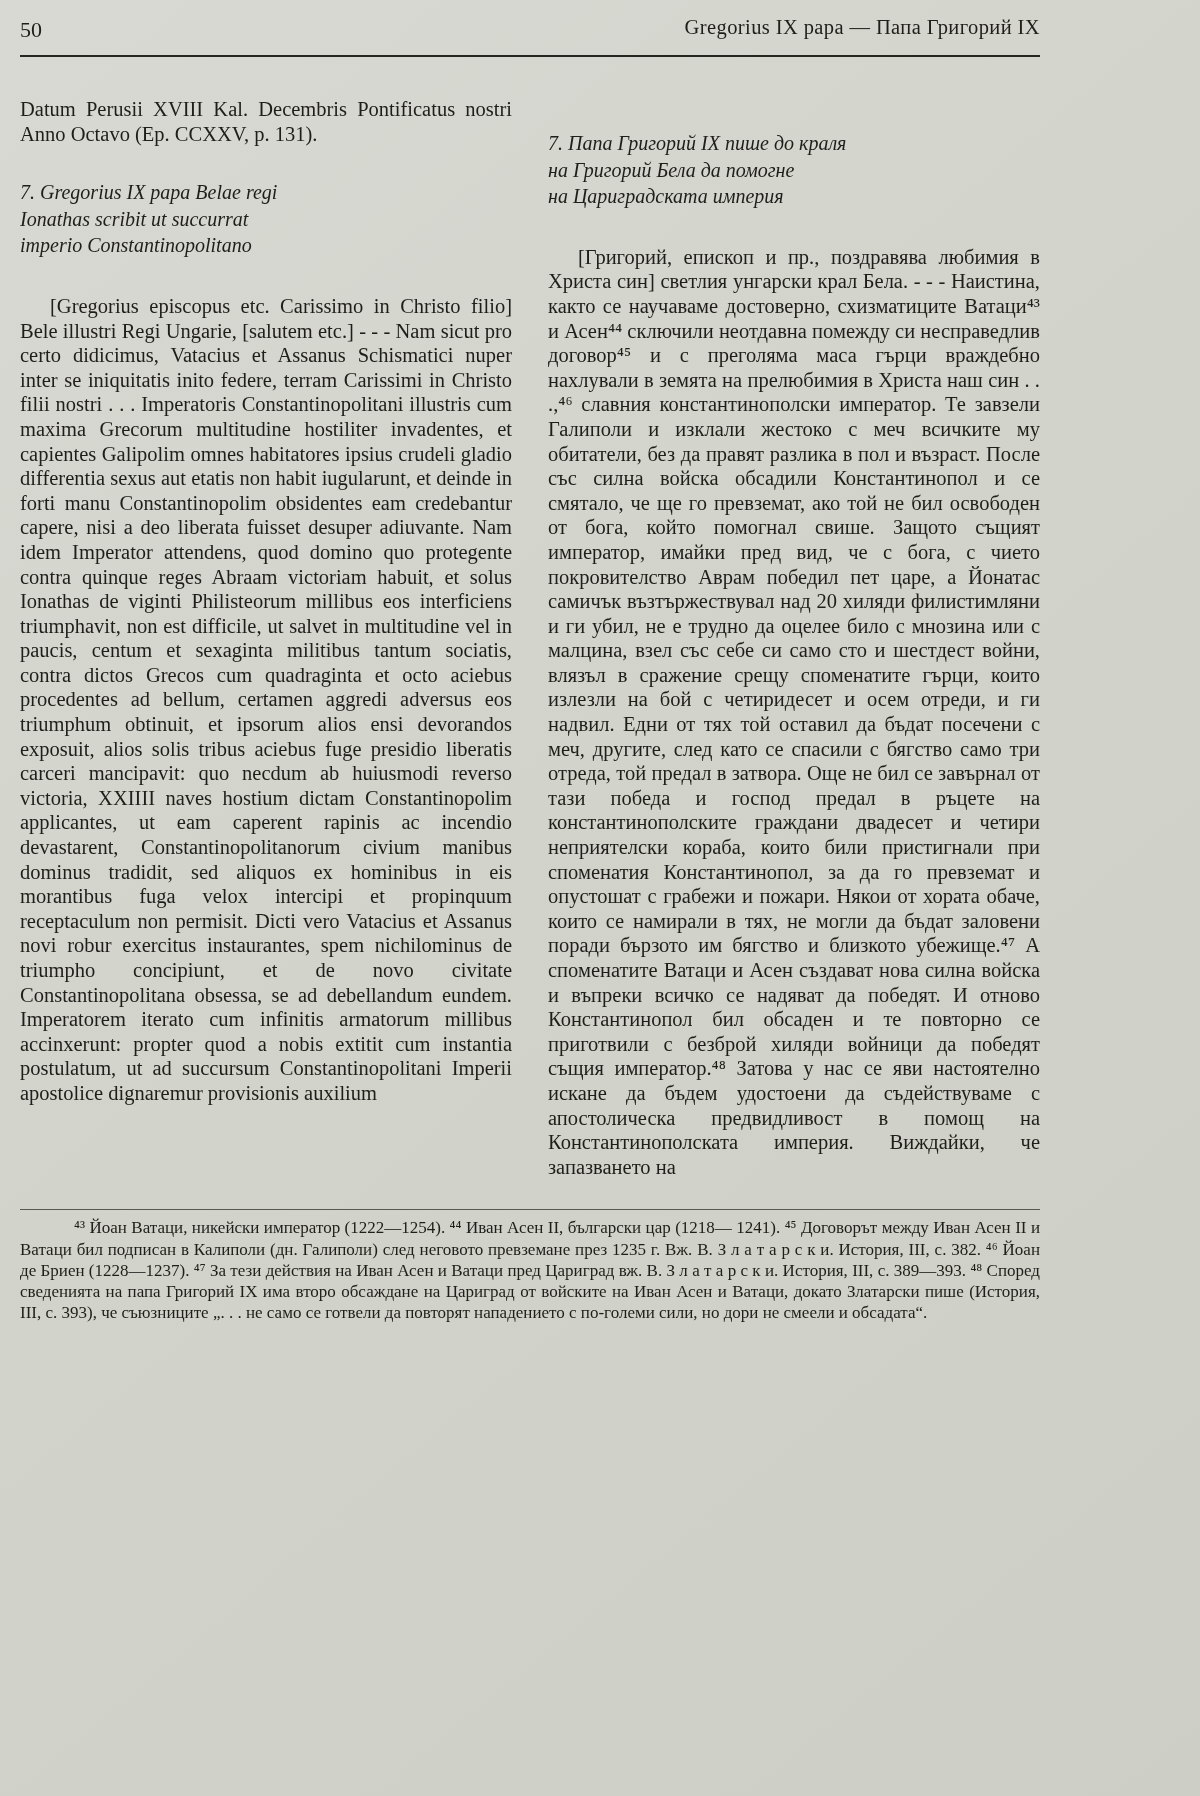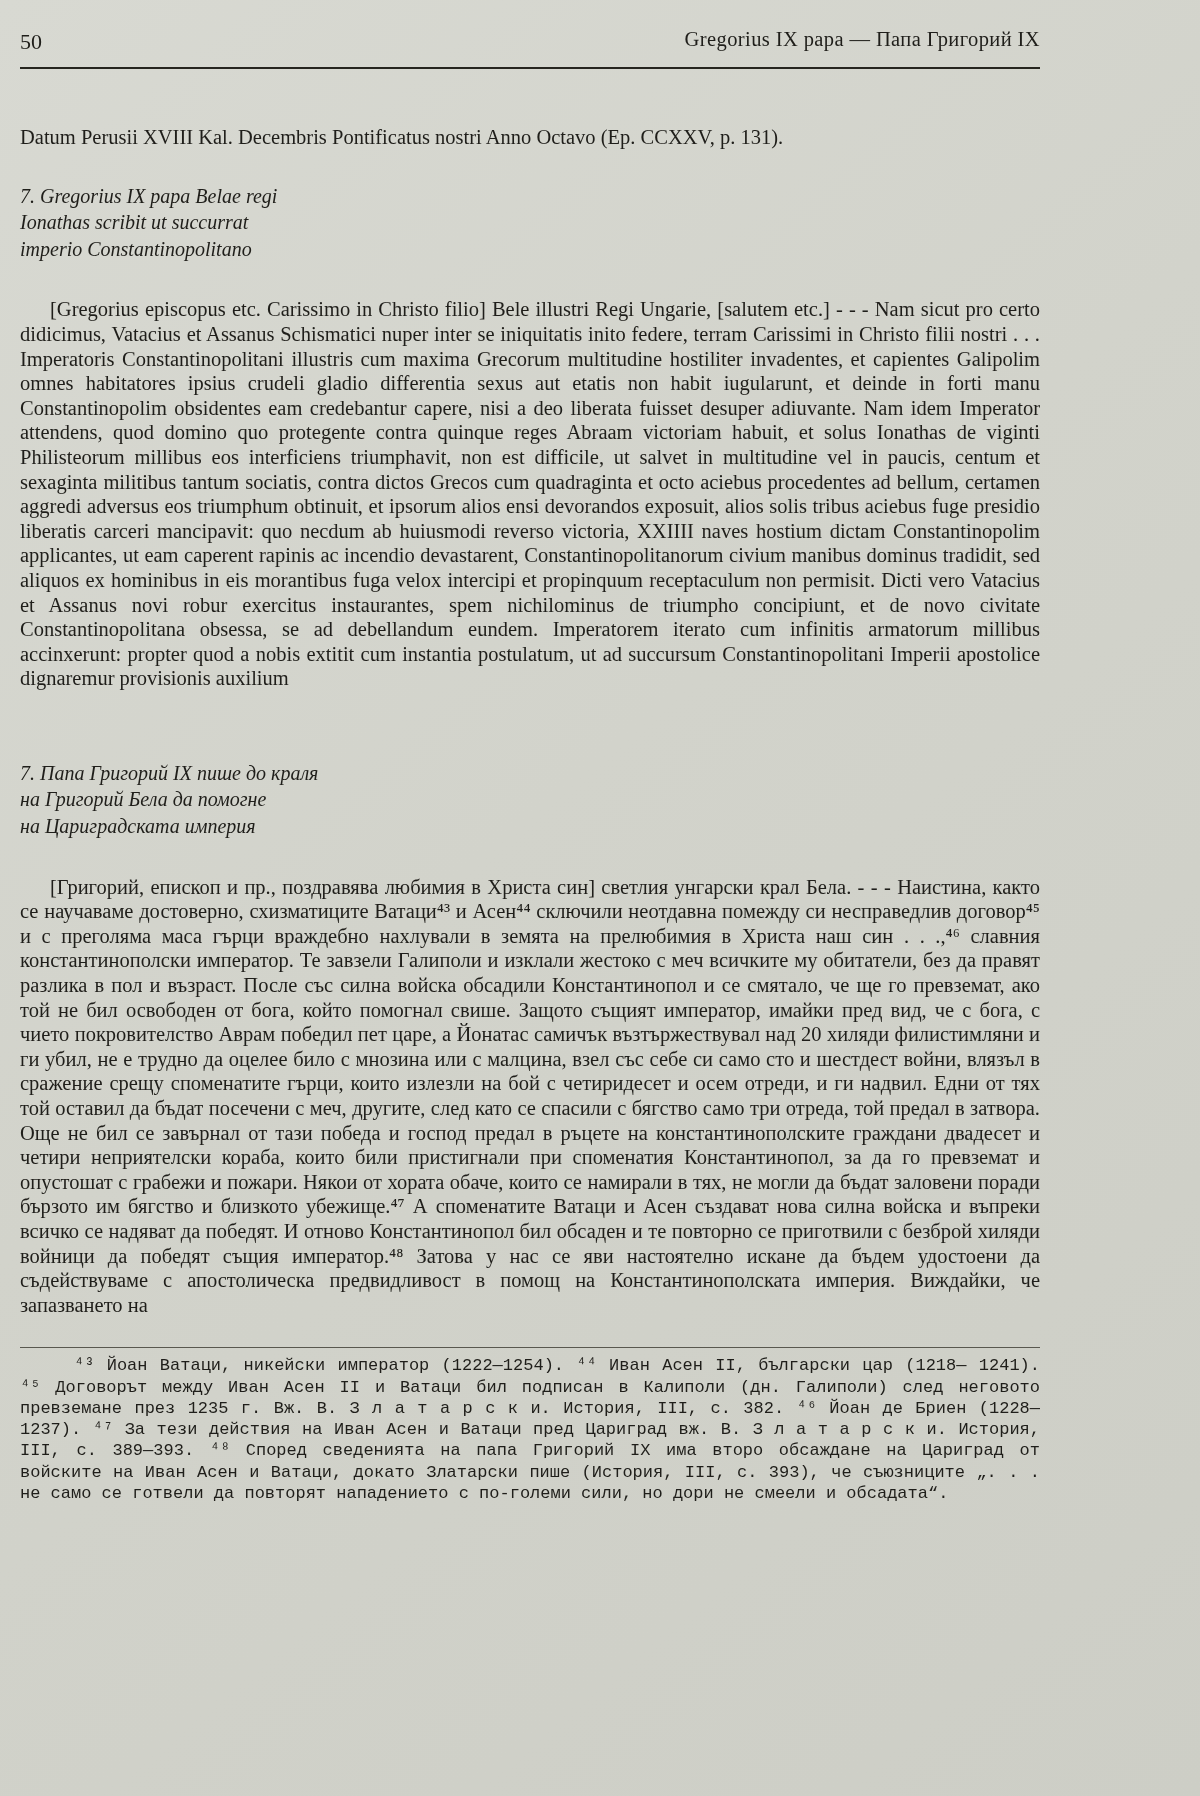--- a/index.html
+++ b/index.html
@@ -8,21 +8,21 @@
     width: 1200px;
     height: 1796px;
     overflow: hidden;
     background: linear-gradient(140deg, var(--paper_light, #d8d9d2) 0%, var(--paper, #d2d3cb) 45%, var(--paper_dark, #cdcec6) 100%);
     font-family: "Liberation Serif", "DejaVu Serif", serif;
     color: var(--ink, #1f1e1a);
   }
   .page {
     width: 1020px;
     margin-left: 20px;
-    padding-top: 28px;
+    padding-top: 16px;
   }
   .page-header {
     position: relative;
     height: 30px;
   }
   .page-number {
     position: absolute;
     left: 0;
     top: 1px;
     font-size: 22px;
@@ -33,22 +33,21 @@
     font-size: 20.5px;
     letter-spacing: 0.4px;
   }
   .header-rule {
     border-bottom: 2px solid #26251f;
     margin-top: 9px;
   }
   .columns {
     display: flex;
     gap: 36px;
-    margin-top: 56px;
-    flex-direction: column;
+    margin-top: 40px;
   }
   .column {
     flex: 1 1 0;
     min-width: 0;
   }
   .intro-par {
     font-size: 20.5px;
     line-height: 1.2;
     text-align: justify;
   }
@@ -72,21 +71,20 @@
   }
   .footnote-rule {
     border-top: 1px solid #59584f;
   }
   .footnote-text {
     padding-top: 7px;
     font-size: 17px;
     line-height: 1.25;
     text-align: justify;
     text-indent: 54px;
-    font-family: Liberation Mono, monospace;
   }
 </style>
 </head>
 <body>
 
 <div class="page">
 
   <header class="page-header">
     <span class="page-number">50</span>
     <span class="running-title">Gregorius IX papa — Папа Григорий IX</span>

